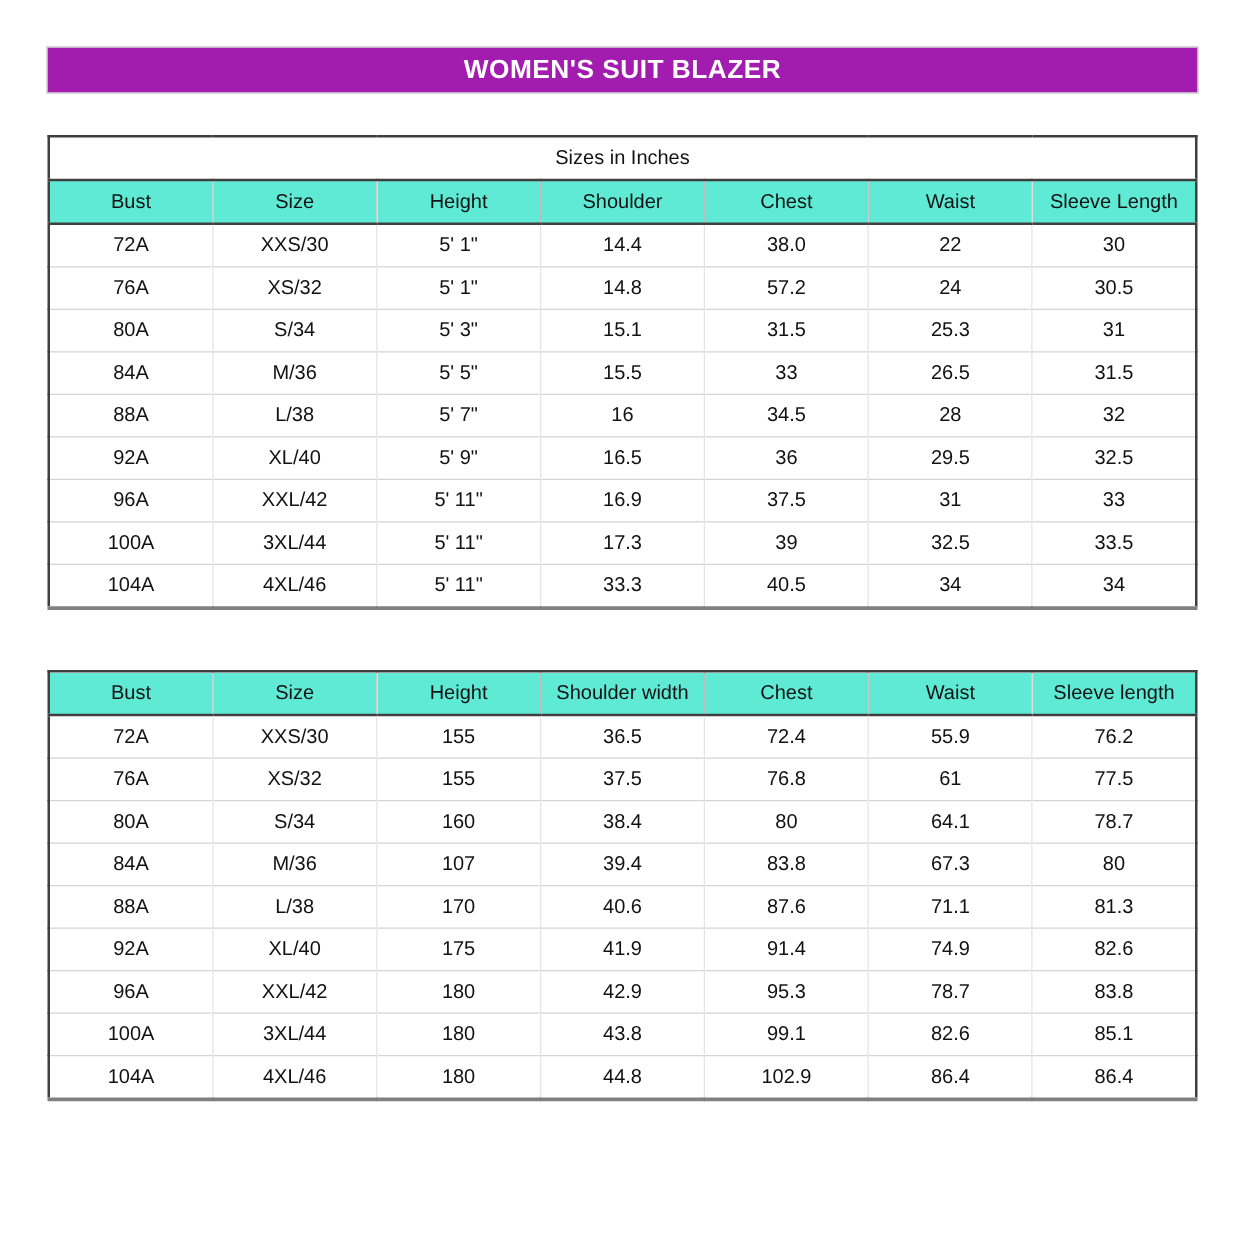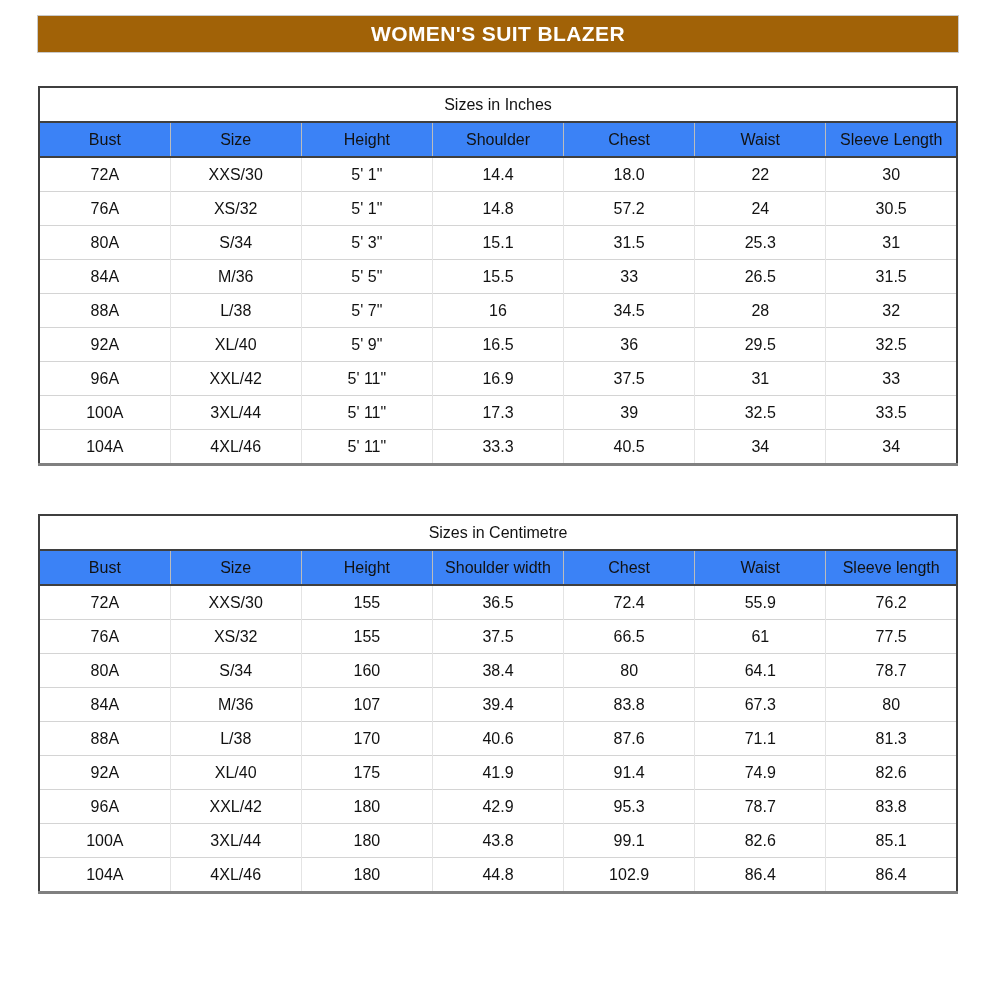--- a/index.html
+++ b/index.html
@@ -11,24 +11,24 @@
     font-family: "Liberation Sans", "DejaVu Sans", sans-serif;
     color: #121212;
   }
   .page {
     position: relative;
     width: 1000px;
     height: 1000px;
     overflow: hidden;
   }
   .banner {
-    margin: 16px 0 0 38px;
+    margin: 38px 0 0 38px;
     width: 920px;
     height: 36px;
-    background: #a16207;
+    background: #a21caf;
     color: #ffffff;
     display: flex;
     align-items: center;
     justify-content: center;
     font-weight: 700;
     font-size: 21px;
     letter-spacing: 0.4px;
     outline: 1px solid #c9c9c9;
   }
   .table-host { margin-left: 38px; }
@@ -52,21 +52,21 @@
     height: 33px;
     font-weight: 400;
     overflow: hidden;
     white-space: nowrap;
   }
   th.title-cell {
     background: #ffffff;
     border-bottom: 2px solid #3f3f3f;
   }
   th.col-head {
-    background: #3b82f6;
+    background: #5eead4;
     border-bottom: 2px solid #3f3f3f;
     border-left: 1px solid #bcbcbc;
   }
   th.col-head:first-child { border-left: none; }
   td.data-cell {
     background: #ffffff;
     border-left: 1px solid #e4e4e4;
     border-top: 1px solid #d4d4d4;
   }
   td.data-cell:first-child { border-left: none; }
@@ -96,21 +96,21 @@
             <th class="col-head">Waist</th>
             <th class="col-head">Sleeve Length</th>
           </tr>
         </thead>
         <tbody>
           <tr>
             <td class="data-cell">72A</td>
             <td class="data-cell">XXS/30</td>
             <td class="data-cell">5' 1"</td>
             <td class="data-cell">14.4</td>
-            <td class="data-cell">18.0</td>
+            <td class="data-cell">38.0</td>
             <td class="data-cell">22</td>
             <td class="data-cell">30</td>
           </tr>
           <tr>
             <td class="data-cell">76A</td>
             <td class="data-cell">XS/32</td>
             <td class="data-cell">5' 1"</td>
             <td class="data-cell">14.8</td>
             <td class="data-cell">57.2</td>
             <td class="data-cell">24</td>
@@ -180,23 +180,20 @@
             <td class="data-cell">34</td>
           </tr>
         </tbody>
       </table>
     </div>
 
   <div class="table-host second">
       <table class="size-table">
         <thead>
           <tr>
-            <th colspan="7" class="title-cell">Sizes in Centimetre</th>
-          </tr>
-          <tr>
             <th class="col-head">Bust</th>
             <th class="col-head">Size</th>
             <th class="col-head">Height</th>
             <th class="col-head">Shoulder width</th>
             <th class="col-head">Chest</th>
             <th class="col-head">Waist</th>
             <th class="col-head">Sleeve length</th>
           </tr>
         </thead>
         <tbody>
@@ -207,21 +204,21 @@
             <td class="data-cell">36.5</td>
             <td class="data-cell">72.4</td>
             <td class="data-cell">55.9</td>
             <td class="data-cell">76.2</td>
           </tr>
           <tr>
             <td class="data-cell">76A</td>
             <td class="data-cell">XS/32</td>
             <td class="data-cell">155</td>
             <td class="data-cell">37.5</td>
-            <td class="data-cell">66.5</td>
+            <td class="data-cell">76.8</td>
             <td class="data-cell">61</td>
             <td class="data-cell">77.5</td>
           </tr>
           <tr>
             <td class="data-cell">80A</td>
             <td class="data-cell">S/34</td>
             <td class="data-cell">160</td>
             <td class="data-cell">38.4</td>
             <td class="data-cell">80</td>
             <td class="data-cell">64.1</td>

